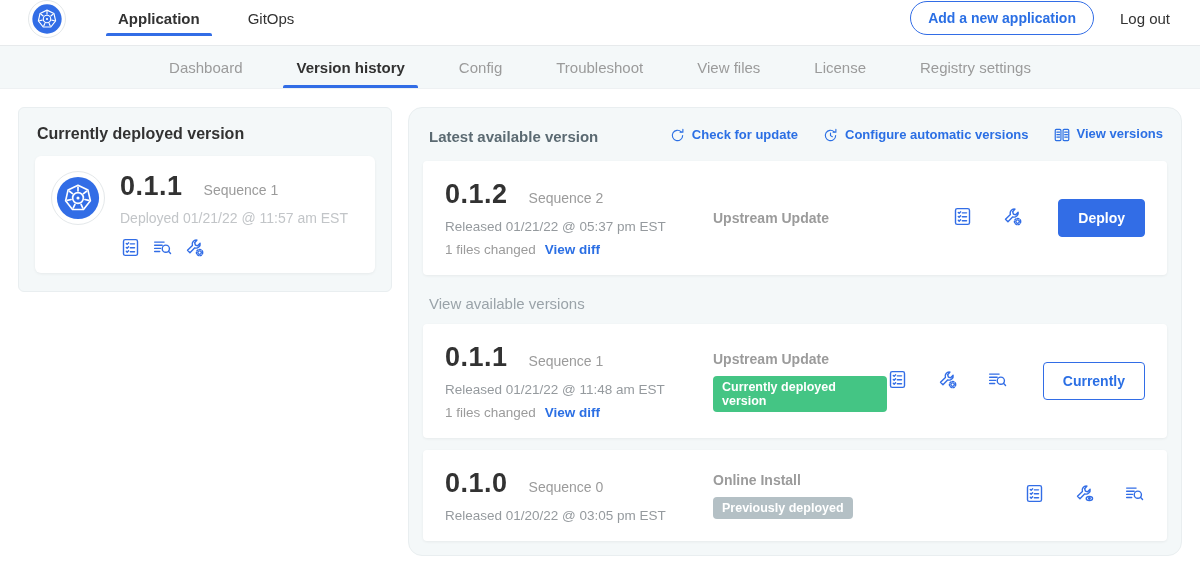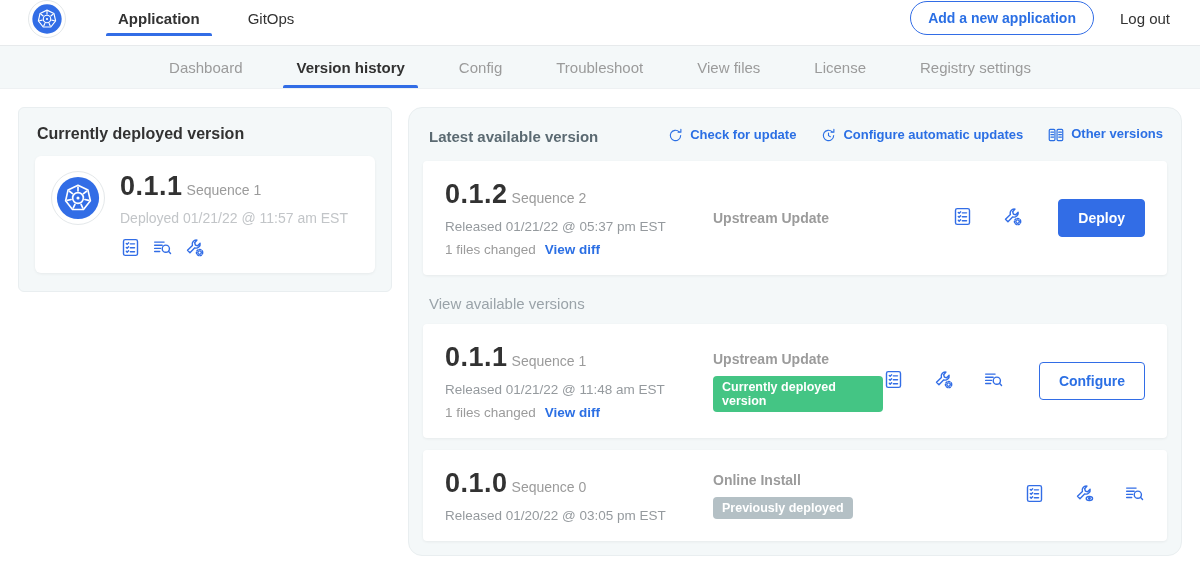--- a/index.html
+++ b/index.html
@@ -105,21 +105,21 @@
     gap: 15px;
   }
   .deployed-logo-ring {
     width: 54px; height: 54px;
     border-radius: 50%;
     background: #fff;
     border: 1px solid #e4e8ea;
     display: flex; align-items: center; justify-content: center;
     flex: none;
   }
-  .version-line { display: flex; align-items: baseline; gap: 4px; }
+  .version-line { display: flex; align-items: baseline; gap: 21px; }
   .version-number { font-size: 27px; font-weight: bold; color: #323232; letter-spacing: 0.5px; }
   .sequence-label { font-size: 14px; color: #9b9b9b; }
   .deployed-date { font-size: 14px; color: #c2c5c8; margin: 8px 0 11px 0; }
   .icon-row { display: flex; align-items: center; gap: 11px; color: #326de6; }
   .icon-row .ic { cursor: pointer; display: inline-flex; }
 
   
   .right-panel {
     flex: 1;
     background: #f4f8f9;
@@ -291,34 +291,34 @@
                 <polyline points="19.6,3.4 19.6,7.3 15.7,7.3"></polyline>
               </svg></span>
             <span>Check for update</span>
           </div>
           <div class="panel-action">
             <span class="ic"><svg width="17" height="17" viewBox="0 0 24 24" fill="none" stroke="currentColor" stroke-width="1.6" stroke-linecap="round" stroke-linejoin="round">
                 <path d="M19.3 12a7.3 7.3 0 1 1-2.1-5.2"></path>
                 <polyline points="19.6,3.4 19.6,7.3 15.7,7.3"></polyline>
                 <polyline points="12,8.6 12,12.2 14.6,13.8"></polyline>
               </svg></span>
-            <span>Configure automatic updates</span>
+            <span>Configure automatic versions</span>
           </div>
           <div class="panel-action">
             <span class="ic"><svg width="18" height="18" viewBox="0 0 24 24" fill="none" stroke="currentColor" stroke-width="1.6" stroke-linecap="round" stroke-linejoin="round">
                 <rect x="3" y="4.5" width="7.6" height="15" rx="1.4"></rect>
                 <rect x="13.4" y="4.5" width="7.6" height="15" rx="1.4"></rect>
                 <line x1="5.2" y1="8.2" x2="8.8" y2="8.2"></line>
                 <line x1="5.2" y1="11.5" x2="8.8" y2="11.5"></line>
                 <line x1="5.2" y1="14.8" x2="8.8" y2="14.8"></line>
                 <line x1="15.6" y1="8.2" x2="19.2" y2="8.2"></line>
                 <line x1="15.6" y1="11.5" x2="19.2" y2="11.5"></line>
                 <line x1="15.6" y1="14.8" x2="19.2" y2="14.8"></line>
               </svg></span>
-            <span>Other versions</span>
+            <span>View versions</span>
           </div>
         </div>
     </div>
 
     <div id="latest-card-slot">
         <article class="version-card">
           <div class="vc-left">
             <div class="version-line">
               <span class="version-number">0.1.2</span>
               <span class="sequence-label">Sequence 2</span>
@@ -387,21 +387,21 @@
                 <circle cx="17.8" cy="17.8" r="3.6" stroke-dasharray="1.6 1.7"></circle>
               </svg></span>
             <span class="ic"><svg width="21" height="21" viewBox="0 0 24 24" fill="none" stroke="currentColor" stroke-width="1.6" stroke-linecap="round" stroke-linejoin="round">
                 <line x1="3" y1="5.8" x2="13.8" y2="5.8"></line>
                 <line x1="3" y1="9.4" x2="11.6" y2="9.4"></line>
                 <line x1="3" y1="13" x2="9.8" y2="13"></line>
                 <line x1="3" y1="16.6" x2="8.8" y2="16.6"></line>
                 <circle cx="15.8" cy="13.4" r="4.1"></circle>
                 <line x1="18.8" y1="16.4" x2="21.2" y2="18.8"></line>
               </svg></span>
-            <button class="btn btn-outline">Configure</button>
+            <button class="btn btn-outline">Currently</button>
           </div>
         </article>
         <article class="version-card">
           <div class="vc-left">
             <div class="version-line">
               <span class="version-number">0.1.0</span>
               <span class="sequence-label">Sequence 0</span>
             </div>
             <p class="vc-released">Released 01/20/22 @ 03:05 pm EST</p>
           </div>

